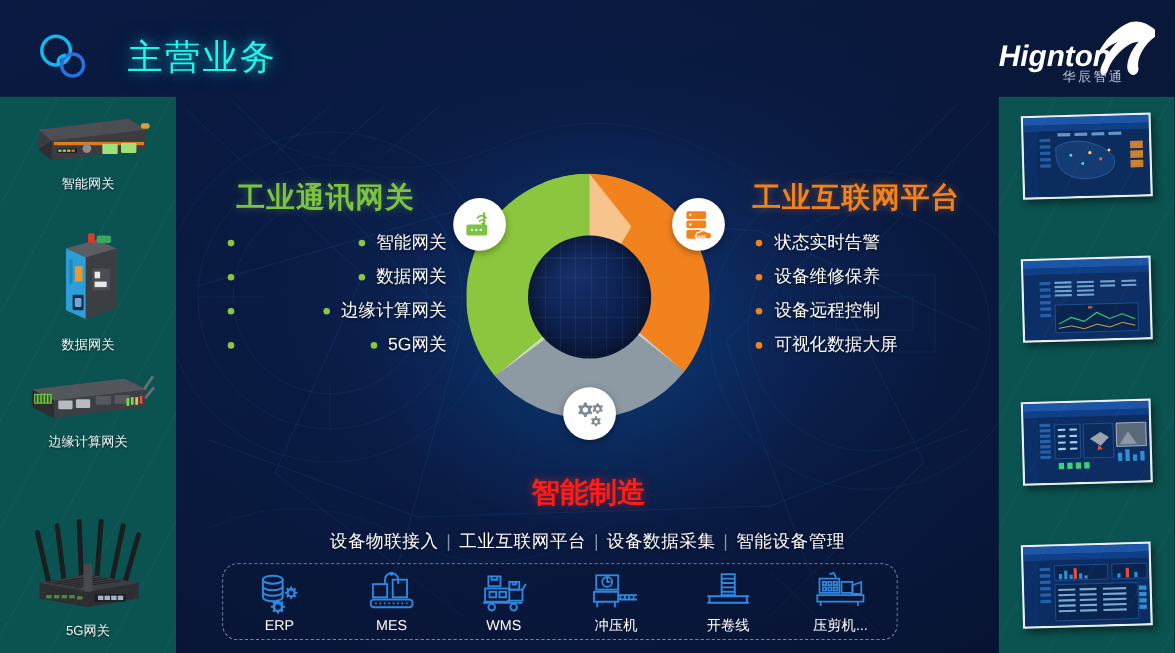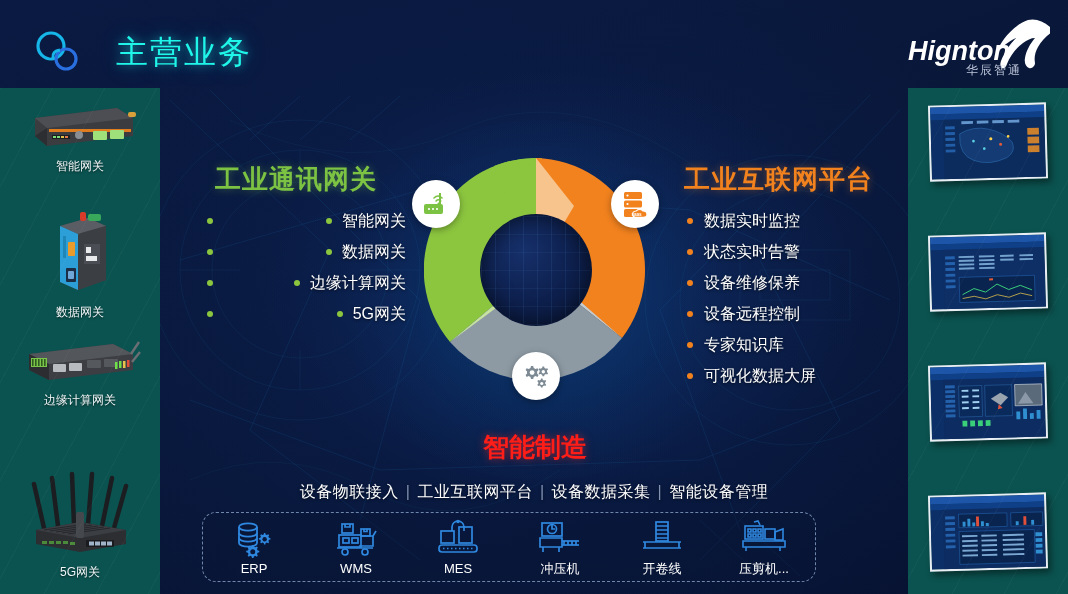--- a/index.html
+++ b/index.html
@@ -500,25 +500,23 @@
   <div class="col-head green">工业通讯网关</div>
   <ul class="bullets left-bullets">
     <li><span class="b" style="left:-18px;"></span><span>智能网关</span></li>
     <li><span class="b" style="left:-18px;"></span><span>数据网关</span></li>
     <li><span class="b" style="left:-18px;"></span><span>边缘计算网关</span></li>
     <li><span class="b" style="left:-18px;"></span><span>5G网关</span></li>
   </ul>
 
   <div class="col-head orange">工业互联网平台</div>
   <ul class="bullets right-bullets">
-    <li>数据实时监控</li>
     <li>状态实时告警</li>
     <li>设备维修保养</li>
     <li>设备远程控制</li>
-    <li>专家知识库</li>
     <li>可视化数据大屏</li>
   </ul>
 
   <div class="donut-wrap">
     <svg class="donut" viewBox="0 0 224 224">
 
       <path d="M112 112 L112 0 A112 112 0 0 0 26 184 Z" fill="#8cc63f"></path>
 
       <path d="M112 112 L112 0 A112 112 0 0 0 70 8 Z" fill="#8cc63f"></path>
       <path d="M112 112 L112 0 A112 112 0 0 1 118 0 Z" fill="#8cc63f"></path>
@@ -597,20 +595,37 @@
           </g>
           <g fill="#2f88e0">
             <path d="M31 13 l1.3 0 l.3 1.5 l1.3 .55 l1.3-.75 l.95 .95 l-.75 1.3 l.55 1.3 l1.5 .3 l0 1.3 l-1.5 .3 l-.55 1.3 l.75 1.3 l-.95 .95 l-1.3-.75 l-1.3 .55 l-.3 1.5 l-1.3 0 l-.3-1.5 l-1.3-.55 l-1.3 .75 l-.95-.95 l.75-1.3 l-.55-1.3 l-1.5-.3 l0-1.3 l1.5-.3 l.55-1.3 l-.75-1.3 l.95-.95 l1.3 .75 l1.3-.55 z"></path>
             <circle cx="31.65" cy="19.2" r="2.2" fill="#0a1738"></circle>
             <path d="M19 25 l1.5 0 l.35 1.7 l1.45 .6 l1.5-.85 l1.05 1.05 l-.85 1.5 l.6 1.45 l1.7 .35 l0 1.5 l-1.7 .35 l-.6 1.45 l.85 1.5 l-1.05 1.05 l-1.5-.85 l-1.45 .6 l-.35 1.7 l-1.5 0 l-.35-1.7 l-1.45-.6 l-1.5 .85 l-1.05-1.05 l.85-1.5 l-.6-1.45 l-1.7-.35 l0-1.5 l1.7-.35 l.6-1.45 l-.85-1.5 l1.05-1.05 l1.5 .85 l1.45-.6 z"></path>
             <circle cx="19.75" cy="31.8" r="2.5" fill="#0a1738"></circle>
           </g>
         </svg>
       </div>
       <div class="tray-label">ERP</div>
+    </div>
+
+    <div class="tray-item">
+      <div class="tray-icon">
+        <svg width="46" height="40" viewBox="0 0 46 40">
+          <g stroke="#2f88e0" stroke-width="1.7" fill="none">
+            <path d="M23 3 a6 6 0 0 1 6 6 v4"></path>
+            <path d="M23 3 a6 6 0 0 0 -6 6 v4"></path>
+            <circle cx="23" cy="3.5" r="1.8" fill="#2f88e0" stroke="none"></circle>
+            <rect x="6" y="13" width="13" height="12"></rect>
+            <rect x="24" y="9" width="13" height="16"></rect>
+            <rect x="4" y="27" width="38" height="7" rx="3"></rect>
+            <path d="M8 30.5 h1.5 M12 30.5 h1.5 M16 30.5 h1.5 M20 30.5 h1.5 M24 30.5 h1.5 M28 30.5 h1.5 M32 30.5 h1.5 M36 30.5 h1.5"></path>
+          </g>
+        </svg>
+      </div>
+      <div class="tray-label">MES</div>
     </div>
 
     <div class="tray-item">
       <div class="tray-icon">
         <svg width="44" height="38" viewBox="0 0 44 38">
           <g stroke="#2f88e0" stroke-width="1.7" fill="none">
             <rect x="8" y="4" width="11" height="9"></rect>
             <path d="M11 4 v3 h5 v-3"></path>
             <rect x="5" y="15" width="22" height="12"></rect>
             <rect x="9" y="18" width="6" height="5"></rect>
@@ -623,37 +638,20 @@
             <circle cx="31" cy="32" r="3"></circle>
             <path d="M39 16 l3 -5"></path>
           </g>
         </svg>
       </div>
       <div class="tray-label">WMS</div>
     </div>
 
     <div class="tray-item">
       <div class="tray-icon">
-        <svg width="46" height="40" viewBox="0 0 46 40">
-          <g stroke="#2f88e0" stroke-width="1.7" fill="none">
-            <path d="M23 3 a6 6 0 0 1 6 6 v4"></path>
-            <path d="M23 3 a6 6 0 0 0 -6 6 v4"></path>
-            <circle cx="23" cy="3.5" r="1.8" fill="#2f88e0" stroke="none"></circle>
-            <rect x="6" y="13" width="13" height="12"></rect>
-            <rect x="24" y="9" width="13" height="16"></rect>
-            <rect x="4" y="27" width="38" height="7" rx="3"></rect>
-            <path d="M8 30.5 h1.5 M12 30.5 h1.5 M16 30.5 h1.5 M20 30.5 h1.5 M24 30.5 h1.5 M28 30.5 h1.5 M32 30.5 h1.5 M36 30.5 h1.5"></path>
-          </g>
-        </svg>
-      </div>
-      <div class="tray-label">MES</div>
-    </div>
-
-    <div class="tray-item">
-      <div class="tray-icon">
         <svg width="46" height="38" viewBox="0 0 46 38">
           <g stroke="#2f88e0" stroke-width="1.7" fill="none">
             <rect x="5" y="4" width="20" height="13"></rect>
             <circle cx="15" cy="10" r="4.5"></circle>
             <path d="M15 6 v4 h3"></path>
             <path d="M3 19 h22 v9 h-22 z"></path>
             <path d="M25 22 h17"></path>
             <path d="M25 26 h17"></path>
             <path d="M27 22 v4 M31 22 v4 M35 22 v4 M39 22 v4"></path>
             <path d="M6 28 v5 M22 28 v5"></path>

